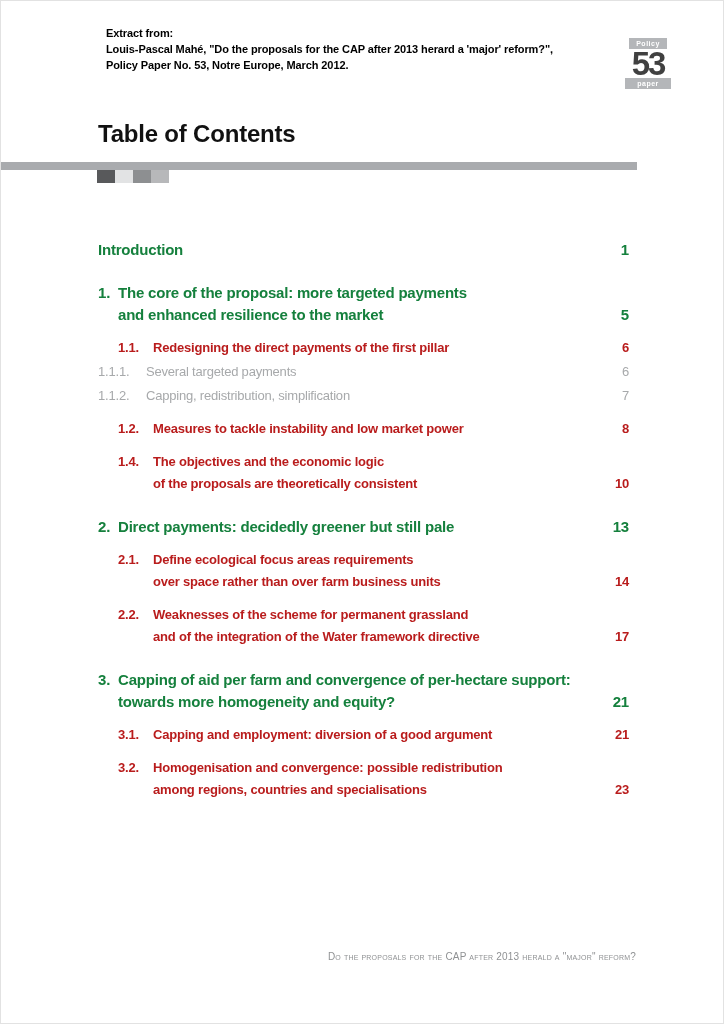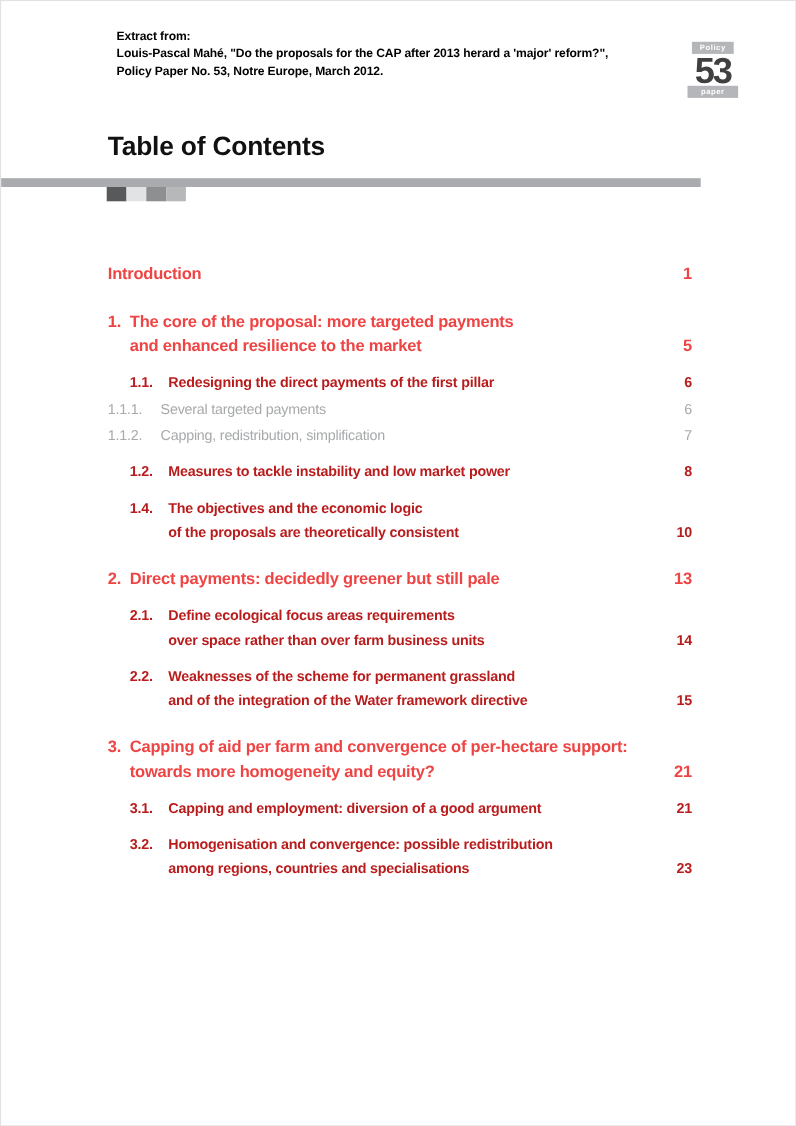--- a/index.html
+++ b/index.html
@@ -68,21 +68,21 @@
   }
   .toc-row {
     display: flex; justify-content: space-between; align-items: flex-end;
     line-height: 22px;
   }
   .toc-row:first-child { margin-top: 0 !important; }
   .toc-text { white-space: pre-line; }
   .toc-num { display: inline-block; text-indent: 0; }
   .toc-page { padding-left: 10px; }
 
-  .lvl1 { margin-top: 21px; font-size: 15px; font-weight: bold; color: #ef4444; }
+  .lvl1 { margin-top: 21px; font-size: 15px; font-weight: bold; color: #15803d; }
   .lvl1 .toc-text { padding-left: 20px; text-indent: -20px; }
   .lvl1 .toc-num { width: 20px; }
 
   .lvl2 { margin-top: 11px; margin-left: 20px; font-size: 13px; font-weight: bold; color: #b91c1c; }
   .lvl2 .toc-text { padding-left: 35px; text-indent: -35px; }
   .lvl2 .toc-num { width: 35px; }
 
   .lvl3 { margin-top: 2px; font-size: 13px; font-weight: normal; color: #a7a9ab; }
   .lvl3 .toc-text { padding-left: 48px; text-indent: -48px; }
   .lvl3 .toc-num { width: 48px; }
@@ -158,32 +158,33 @@
         <div class="toc-page">13</div>
       </div>
       <div class="toc-row lvl2">
         <div class="toc-text"><span class="toc-num">2.1.</span><span>Define ecological focus areas requirements
 over space rather than over farm business units</span></div>
         <div class="toc-page">14</div>
       </div>
       <div class="toc-row lvl2">
         <div class="toc-text"><span class="toc-num">2.2.</span><span>Weaknesses of the scheme for permanent grassland
 and of the integration of the Water framework directive</span></div>
-        <div class="toc-page">15</div>
+        <div class="toc-page">17</div>
       </div>
       <div class="toc-row lvl1">
         <div class="toc-text"><span class="toc-num">3.</span><span>Capping of aid per farm and convergence of per-hectare support:
 towards more homogeneity and equity?</span></div>
         <div class="toc-page">21</div>
       </div>
       <div class="toc-row lvl2">
         <div class="toc-text"><span class="toc-num">3.1.</span><span>Capping and employment: diversion of a good argument</span></div>
         <div class="toc-page">21</div>
       </div>
       <div class="toc-row lvl2">
         <div class="toc-text"><span class="toc-num">3.2.</span><span>Homogenisation and convergence: possible redistribution
 among regions, countries and specialisations</span></div>
         <div class="toc-page">23</div>
       </div>
     </div>
 
+  <div class="footer-title">Do the proposals for the CAP after 2013 herald a "major" reform?</div>
 
 </div>
 
 </body></html>

